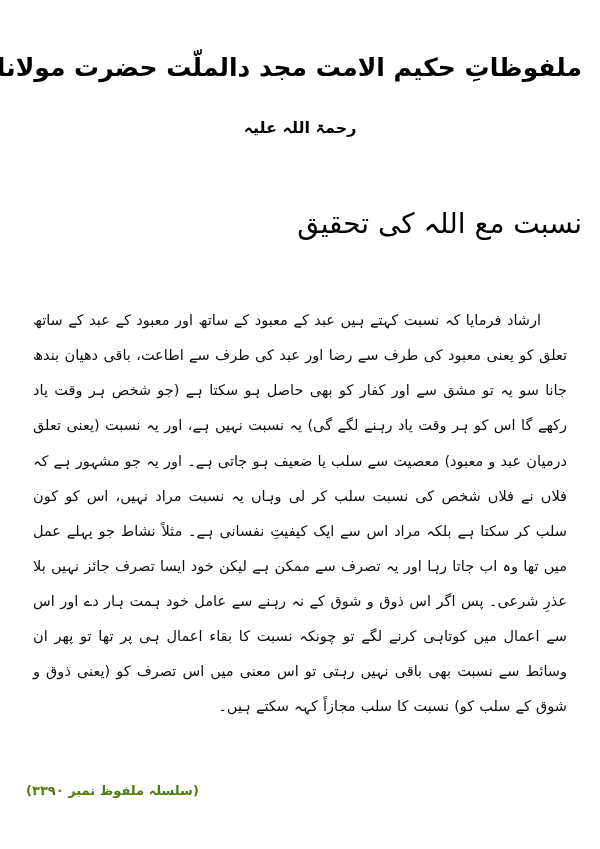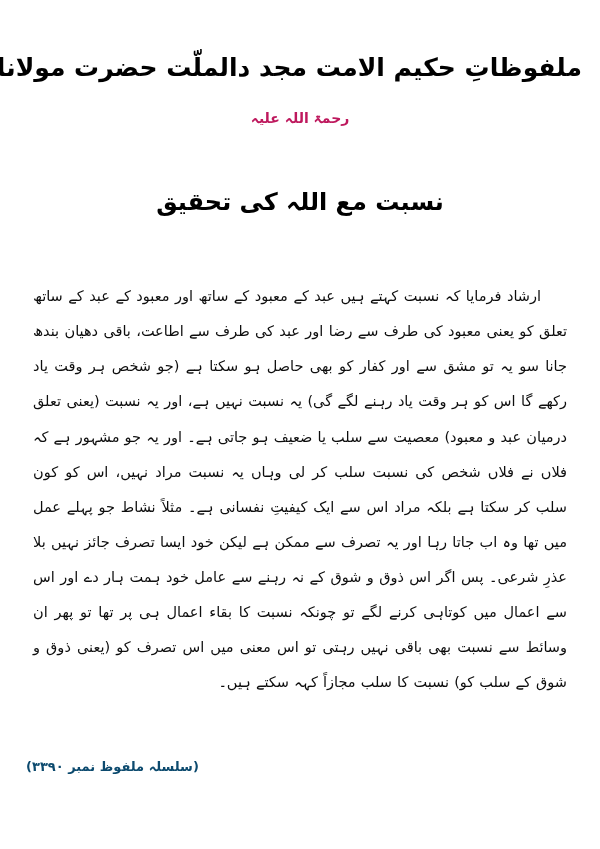--- a/index.html
+++ b/index.html
@@ -37,33 +37,33 @@
     margin: 0;
     padding: 50px 18px 0 18px;
     letter-spacing: -0.2px;
     white-space: nowrap;
   }
   .doc-subtitle {
     direction: rtl;
     text-align: center;
     font-family: "DejaVu Sans", sans-serif;
     font-weight: 700;
-    font-size: 14px;
-    color: #be185d;
-    margin: 0;
+    font-size: 16px;
+    color: #000000;
+    margin: 8px;
     padding: 24px 18px 0 18px;
   }
 
   
   .section-heading {
     direction: rtl;
-    text-align: center;
+    text-align: right;
     font-family: "DejaVu Sans", sans-serif;
-    font-weight: 700;
-    font-size: 24px;
+    font-weight: 400;
+    font-size: 28px;
     color: #000000;
     margin: 0;
     padding: 62px 18px 0 18px;
   }
 
   
   .body-wrap {
     padding: 56px 26px 0 26px;
   }
   .body-text {
@@ -90,21 +90,21 @@
     margin: 0;
     padding: 44px 26px 0 26px;
   }
 
   
   .footer-serial {
     direction: rtl;
     font-family: "DejaVu Sans", sans-serif;
     font-size: 13px;
     font-weight: 700;
-    color: #0c4a6e;
+    color: #4d7c0f;
     margin: 0;
     padding: 52px 26px 0 26px;
     text-align: left;
   }
 </style>
 </head>
 <body>
 
 <div class="page">
 

